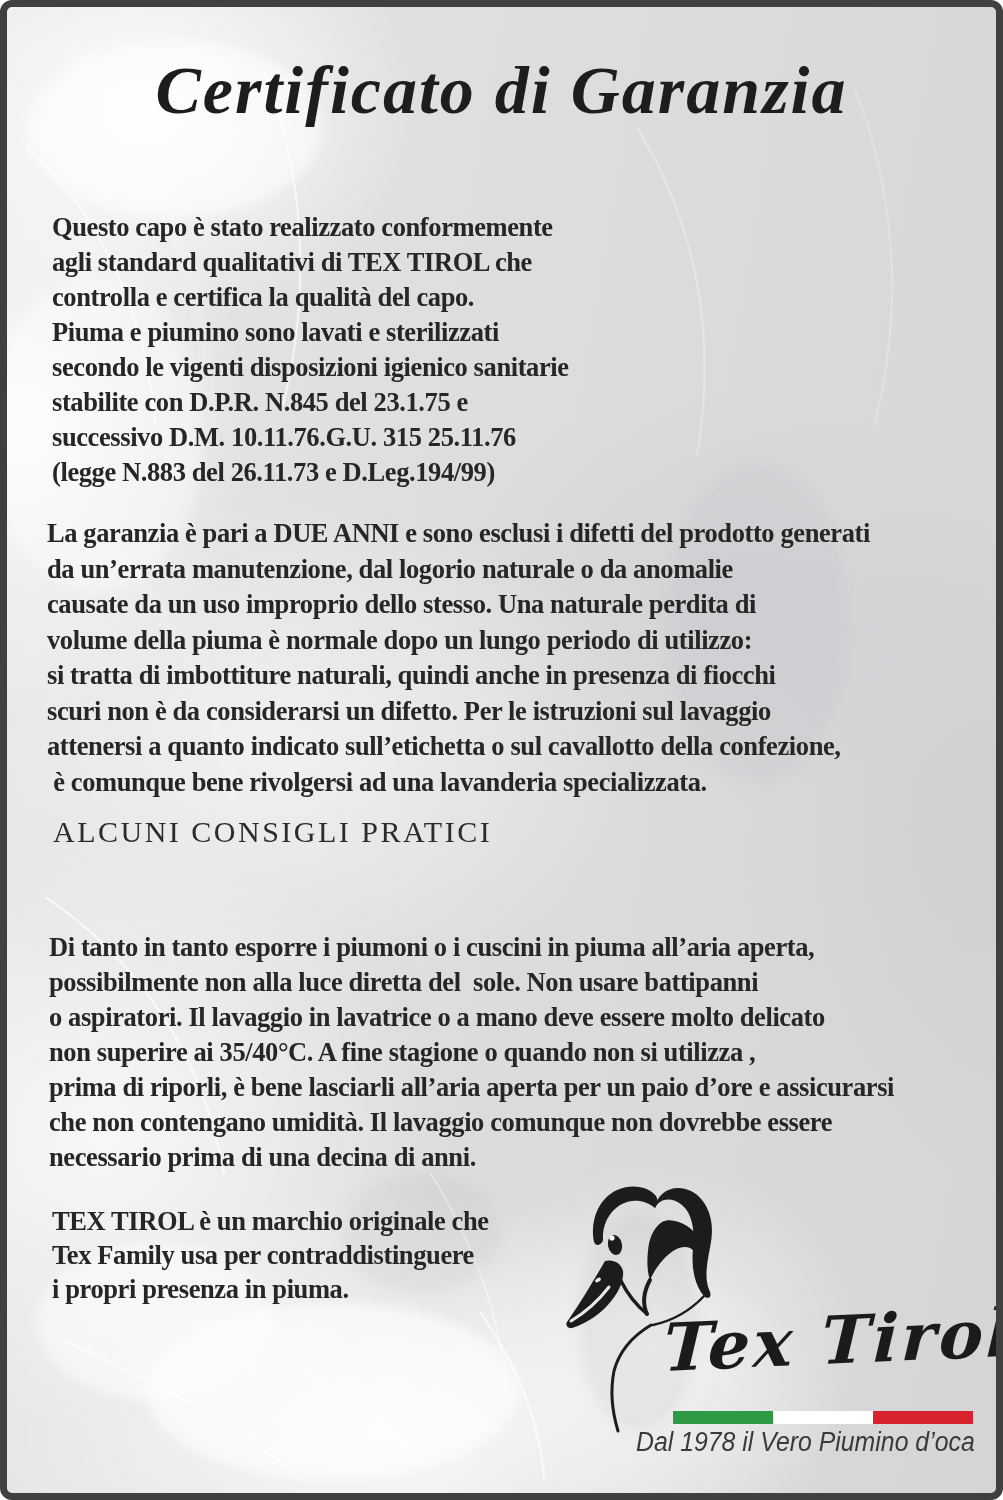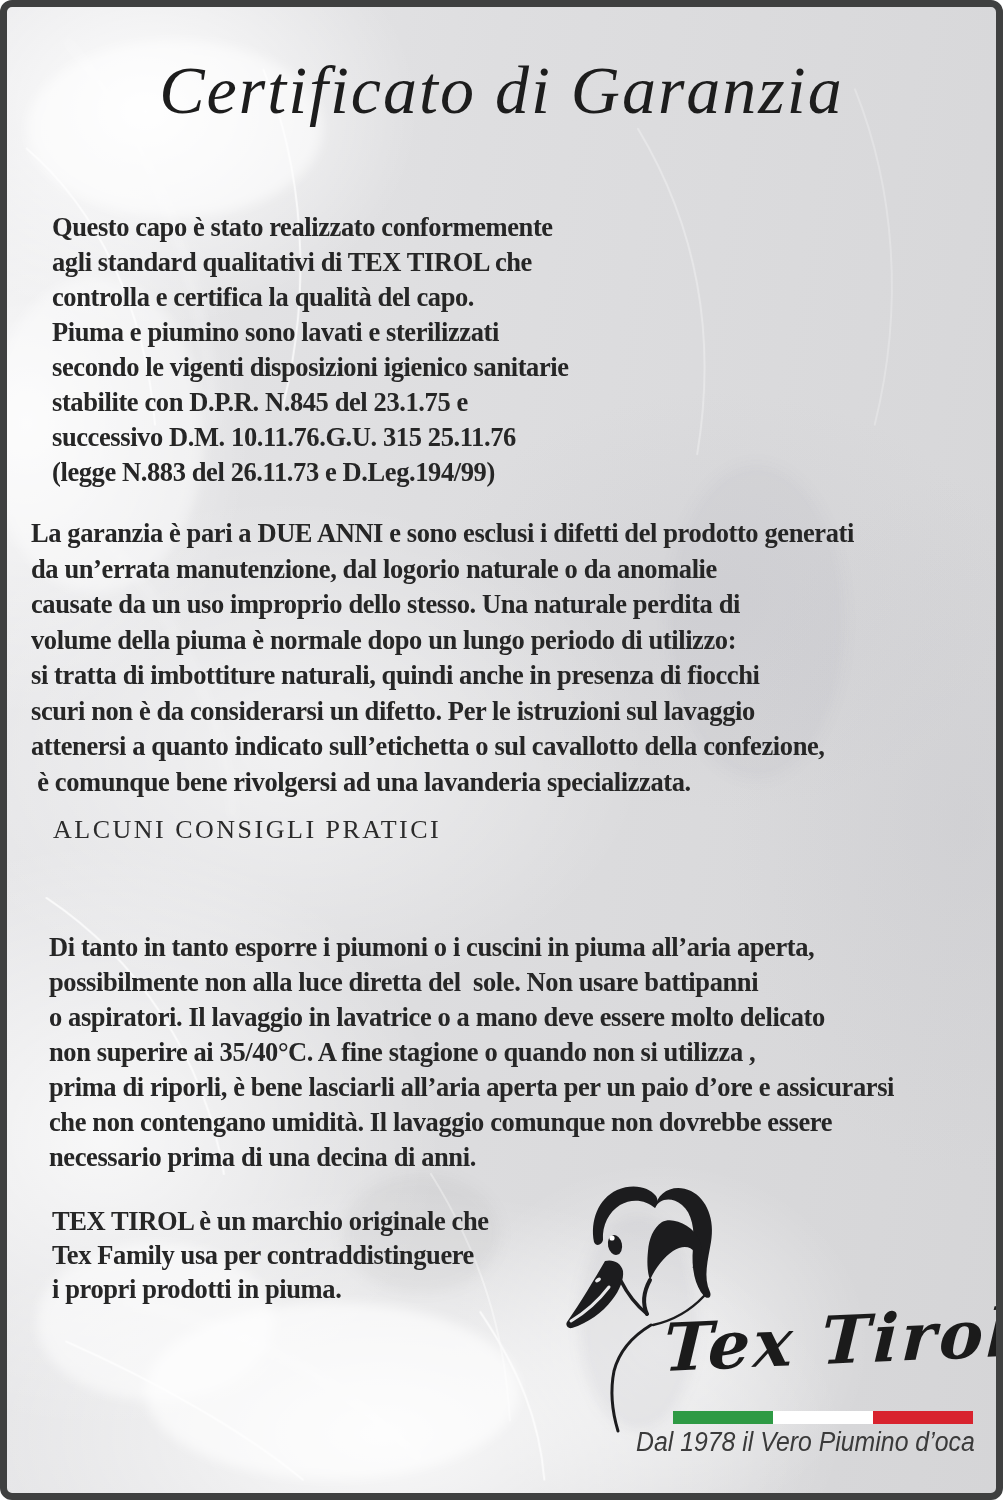--- a/index.html
+++ b/index.html
@@ -19,31 +19,31 @@
       radial-gradient(640px 340px at 38% 96%, rgba(255,255,255,.85), rgba(255,255,255,0) 72%),
       radial-gradient(300px 260px at 66% 90%, rgba(255,255,255,.55), rgba(255,255,255,0) 70%),
       radial-gradient(340px 500px at 97% 55%, rgba(195,195,200,.30), rgba(195,195,200,0) 70%),
       radial-gradient(420px 300px at 72% 40%, rgba(188,188,194,.22), rgba(188,188,194,0) 70%),
       linear-gradient(100deg,#e8e8ea 0%,#dedee0 40%,#d5d5d7 100%);
   }
   .feathers{position:absolute;left:0;top:0;width:100%;height:100%;pointer-events:none;}
 
   .title{
     position:absolute;top:44px;left:0;width:100%;text-align:center;
-    font-style:italic;font-weight:400;font-size:68px;letter-spacing:2px;color:#1d1d1d;
+    font-style:italic;font-weight:700;font-size:68px;letter-spacing:2px;color:#1d1d1d;
     white-space:pre;
   }
   .prose{
     position:absolute;white-space:pre;font-size:26.5px;line-height:35px;
     letter-spacing:-0.4px;color:#262626;font-weight:bold;
   }
   #para-intro{left:45px;top:203px;}
-  #para-warranty{left:24px;top:509px;line-height:35.5px;}
+  #para-warranty{left:40px;top:509px;line-height:35.5px;}
   #section-header{
-    position:absolute;left:46px;top:808px;font-size:26px;letter-spacing:2.5px;
+    position:absolute;left:46px;top:808px;font-size:30px;letter-spacing:2.5px;
     color:#2b2b2b;white-space:pre;
   }
   #para-advice{left:42px;top:923px;}
   #para-trademark{left:45px;top:1197px;line-height:34px;}
 
   .logo{position:absolute;left:555px;top:1170px;width:440px;height:305px;}
   .goose{position:absolute;left:2px;top:2px;}
   .brand-script{
     position:absolute;left:100px;top:132px;
     font-family:"DejaVu Serif",serif;font-style:italic;font-weight:700;
@@ -121,21 +121,21 @@
   <div class="prose" id="para-advice">Di tanto in tanto esporre i piumoni o i cuscini in piuma all’aria aperta,
 possibilmente non alla luce diretta del  sole. Non usare battipanni
 o aspiratori. Il lavaggio in lavatrice o a mano deve essere molto delicato
 non superire ai 35/40°C. A fine stagione o quando non si utilizza ,
 prima di riporli, è bene lasciarli all’aria aperta per un paio d’ore e assicurarsi
 che non contengano umidità. Il lavaggio comunque non dovrebbe essere
 necessario prima di una decina di anni.</div>
 
   <div class="prose" id="para-trademark">TEX TIROL è un marchio originale che
 Tex Family usa per contraddistinguere
-i propri prodotti in piuma.</div>
+i propri presenza in piuma.</div>
 
   <div class="logo">
 
     <svg class="goose" width="220" height="270" viewBox="0 0 220 270" aria-hidden="true">
       <g fill="#1c1c1e" stroke="none">
 
         <path d="M41,82 C31,99 17,123 3,143 C1,146 4,150 8,149 C24,144 38,134 48,121 C56,111 60,100 59,92 C57,83 48,80 41,82 Z"></path>
 
         <path d="M30,63 C26,42 34,20 53,11 C69,4 85,8 92,17 C94,20 94,25 91,29 C82,21 68,19 56,26 C45,33 38,46 39,61 C38,66 32,68 30,63 Z"></path>
 

